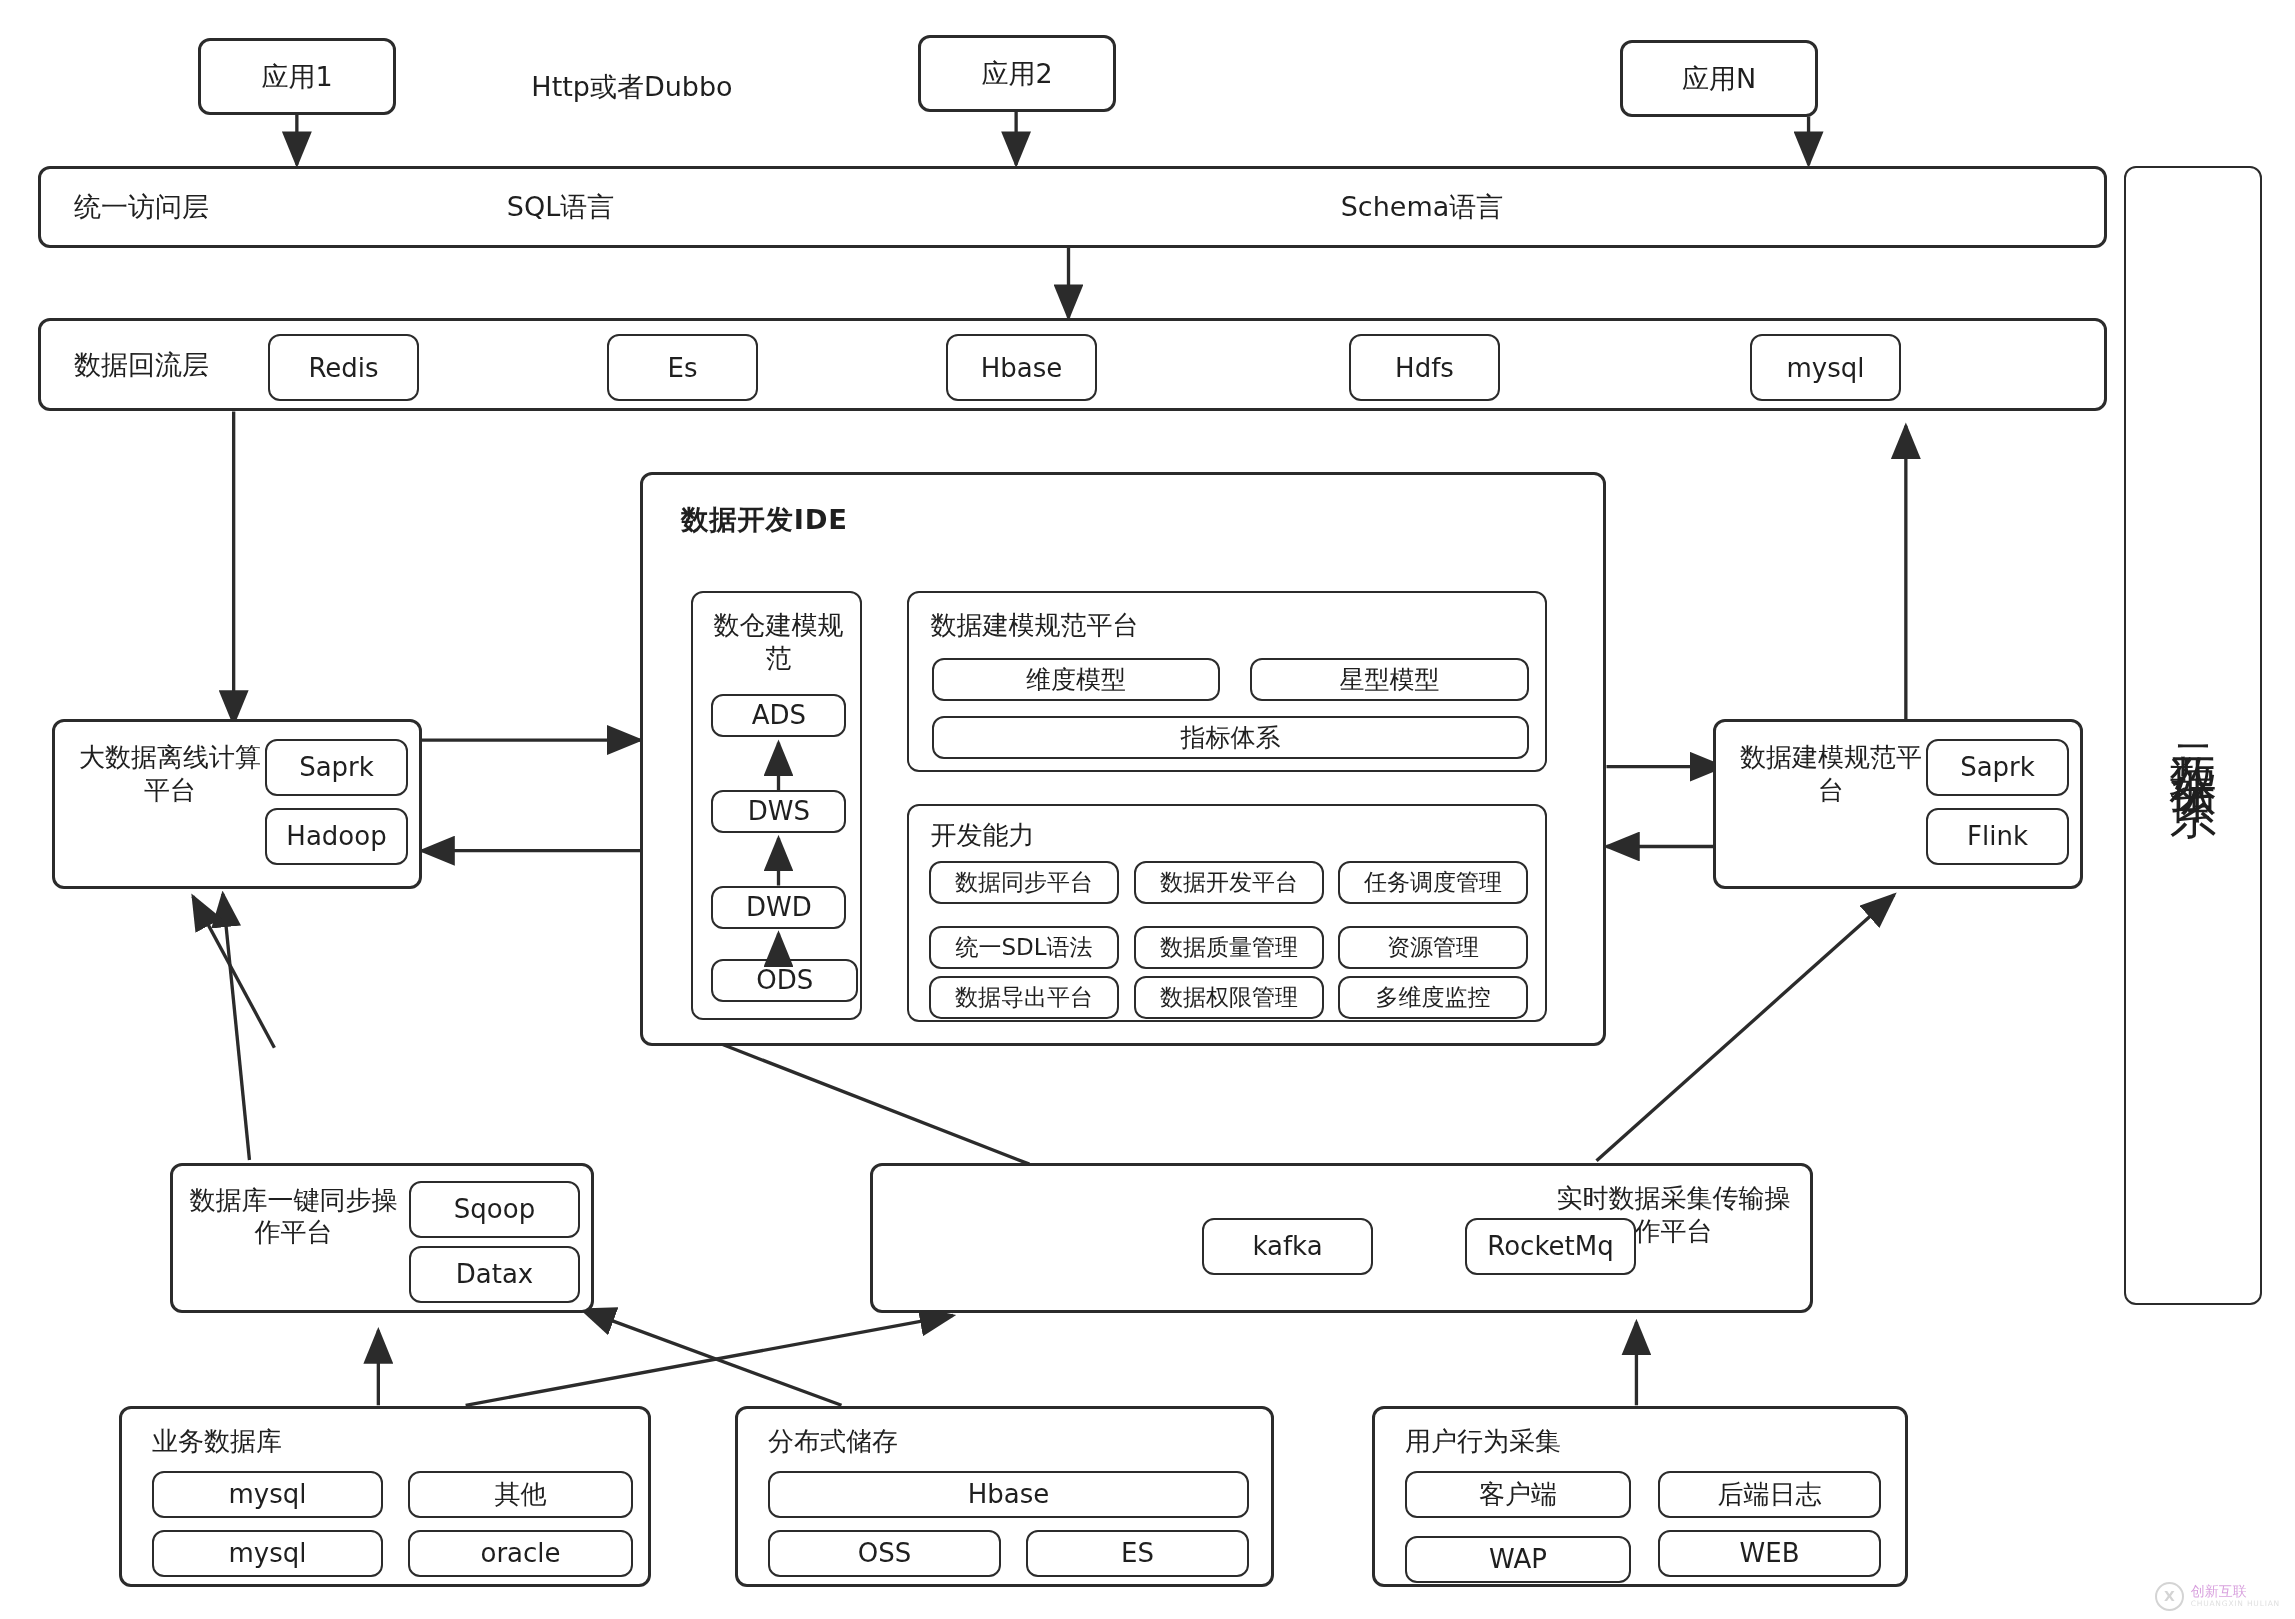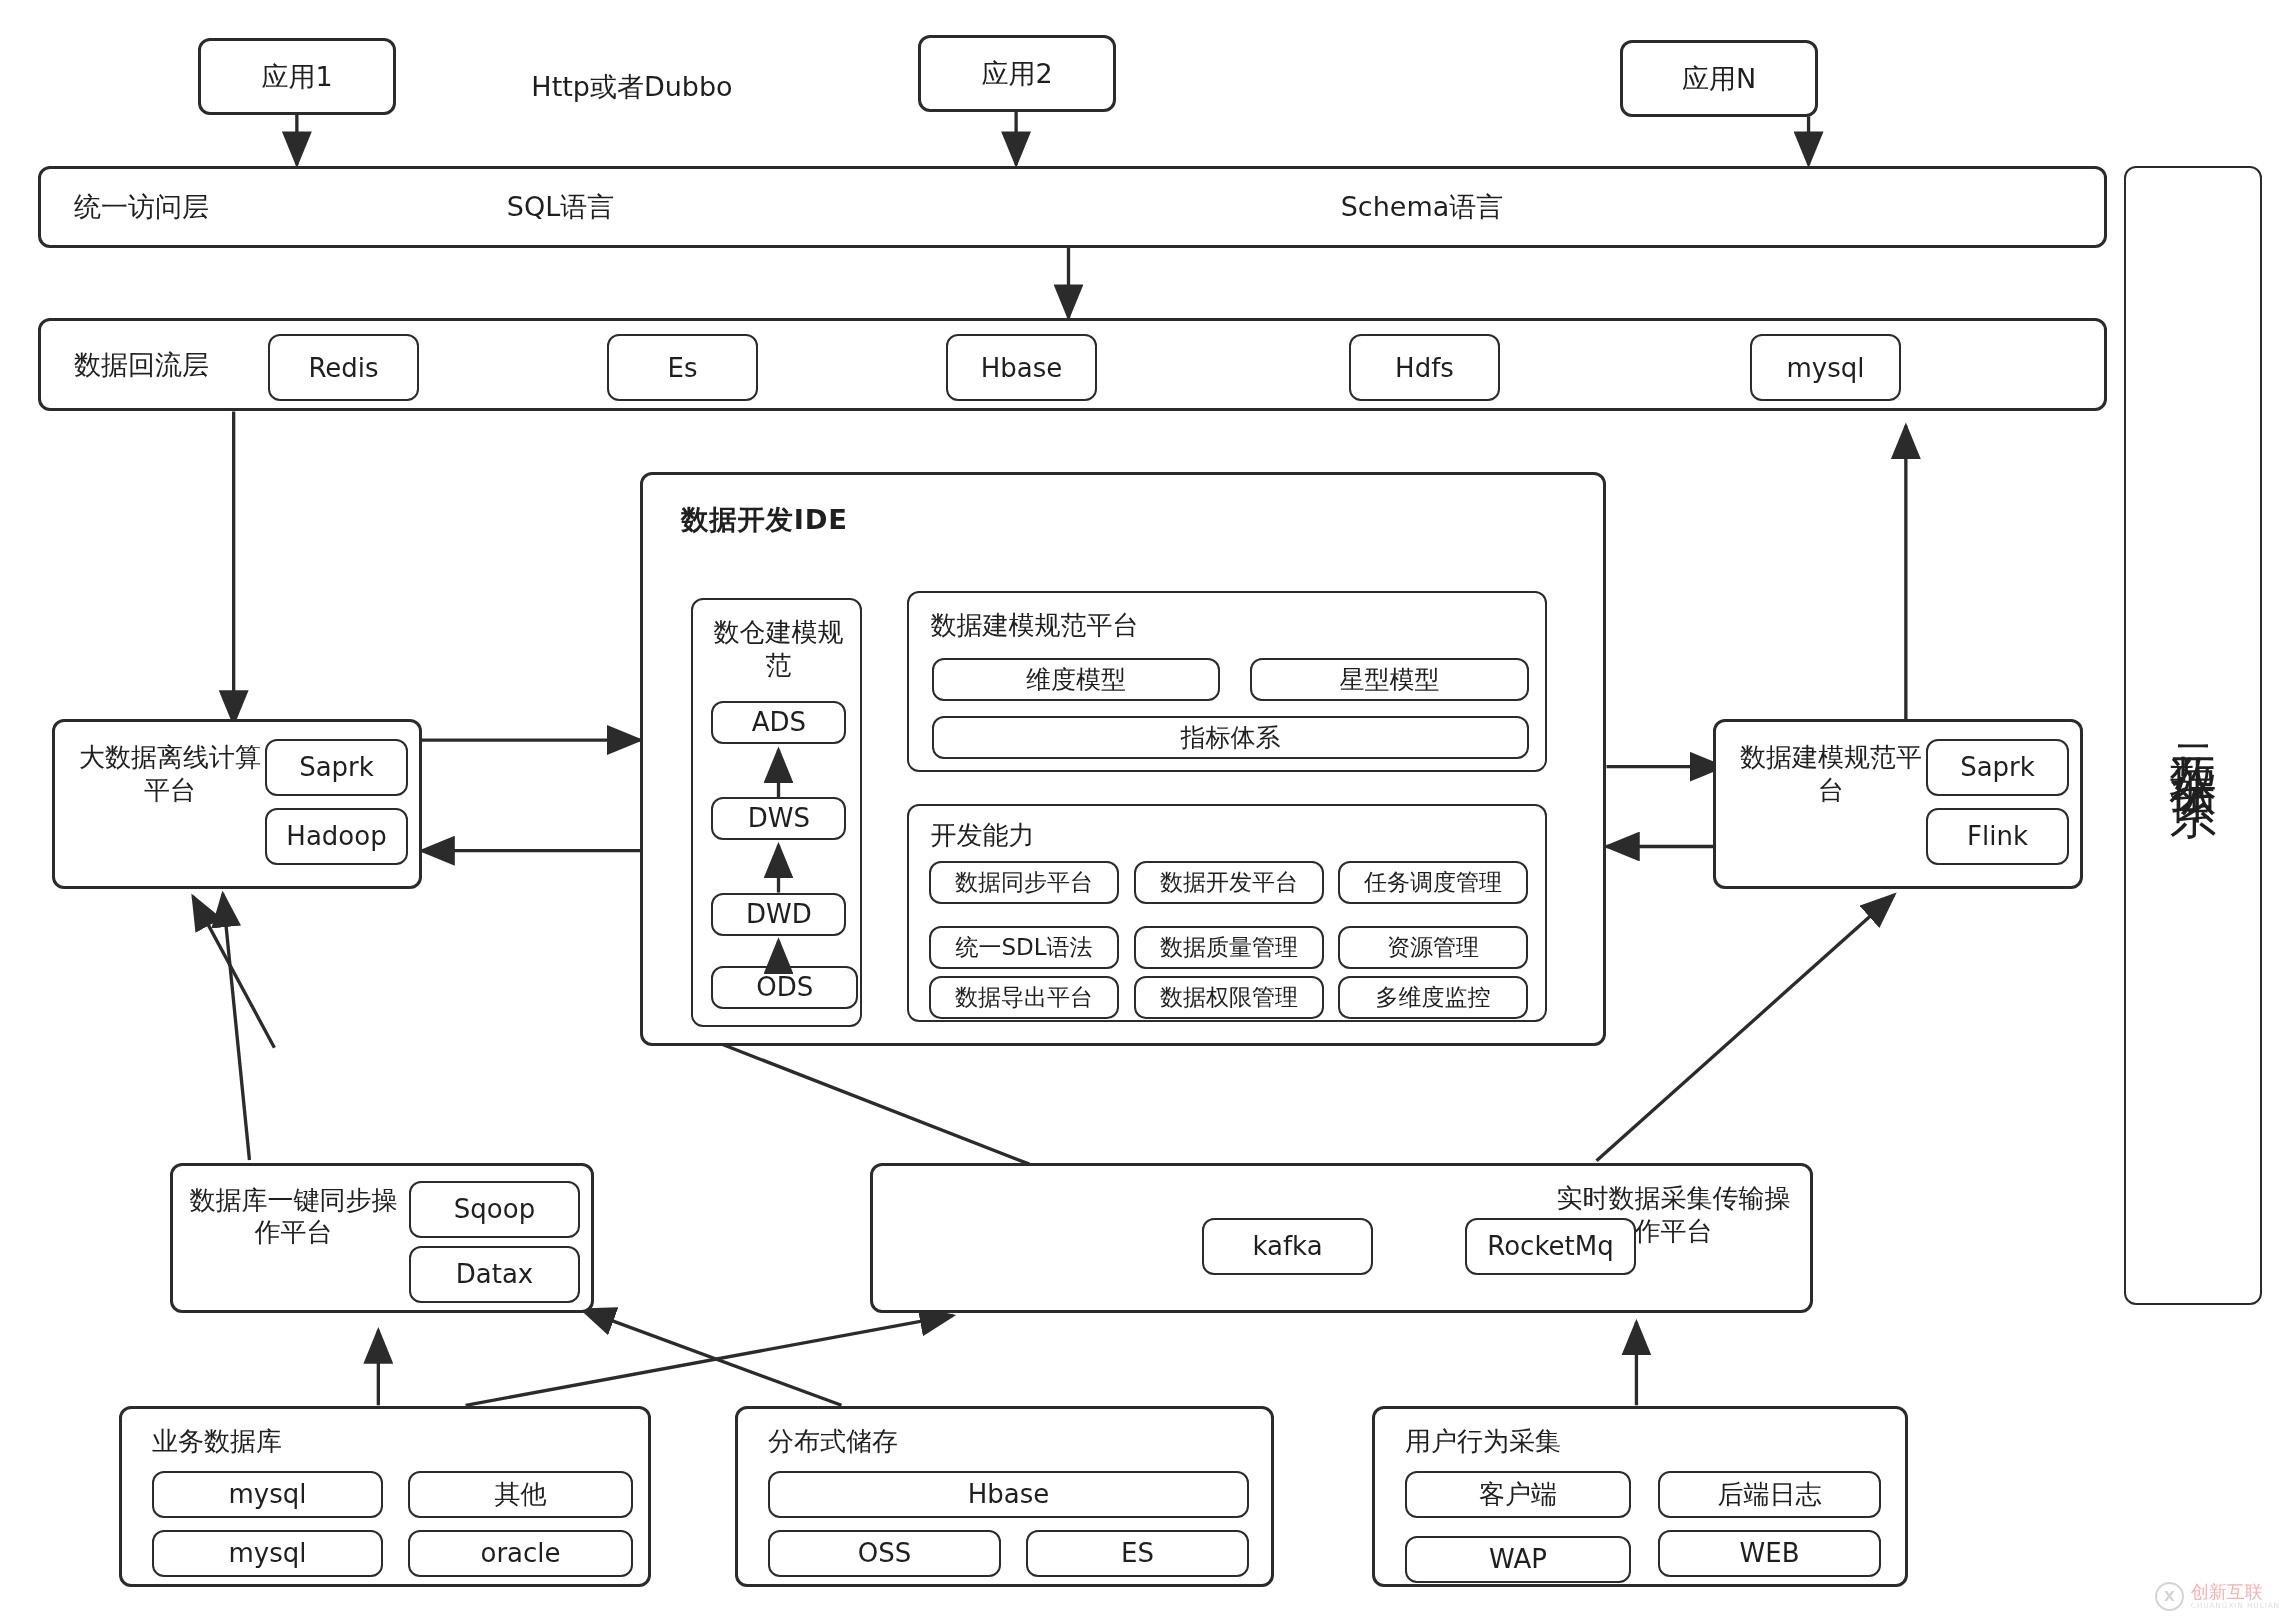--- a/index.html
+++ b/index.html
@@ -16,21 +16,21 @@
   .t30{font-size:25px;}
   .t31{font-size:26px;}
   .t32{font-size:27px;}
   .t33{font-size:27.4px;}
   .bold{font-weight:bold;letter-spacing:0.8px;}
 
   .vert{writing-mode:vertical-rl;text-orientation:upright;letter-spacing:11.6px;font-size:47px;}
 
   .wm{position:absolute;right:15px;bottom:8.3px;display:flex;align-items:center;gap:6.7px;opacity:.42;}
   .wm-circle{width:25px;height:25px;border-radius:50%;border:2.5px solid #9a9a9a;display:flex;align-items:center;justify-content:center;font-size:14px;color:#9a9a9a;font-weight:bold;}
-  .wm-t1{font-size:18px;color:#ef4444;}
+  .wm-t1{font-size:14px;color:#a21caf;}
   .wm-t2{font-size:7.5px;color:#b4b4b4;letter-spacing:0.8px;}
   .wm-col{display:flex;flex-direction:column;line-height:1.1;}
 </style>
 </head>
 <body>
 
 <div id="stage">
 
   <svg class="wires" viewBox="0 0 2760 1947">
     <defs>
@@ -107,21 +107,21 @@
       <div class="lbl t31" style="inset:0;">Hdfs</div>
     </div>
     <div class="box box-thin" style="left:1709px;top:13.3px;width:151px;height:67px;">
       <div class="lbl t31" style="inset:0;">mysql</div>
     </div>
   </div>
 
   <div class="box" style="left:640px;top:472px;width:966px;height:574px;">
     <div class="lbl t33 bold" style="left:38px;top:27px;width:250px;height:37px;justify-content:flex-start;">数据开发IDE</div>
 
-    <div class="box box-thin" style="left:48px;top:123px;width:171px;height:429px;">
+    <div class="box box-thin" style="left:48px;top:116px;width:171px;height:429px;">
       <div class="lbl t31" style="left:11.6px;top:15px;width:148px;height:67px;">数仓建模规范</div>
       <div class="box box-thin" style="left:18.3px;top:101px;width:135px;height:43px;">
         <div class="lbl t31" style="inset:0;">ADS</div>
       </div>
       <div class="box box-thin" style="left:18.3px;top:197px;width:135px;height:43px;">
         <div class="lbl t31" style="inset:0;">DWS</div>
       </div>
       <div class="box box-thin" style="left:18.3px;top:293px;width:135px;height:43px;">
         <div class="lbl t31" style="inset:0;">DWD</div>
       </div>

